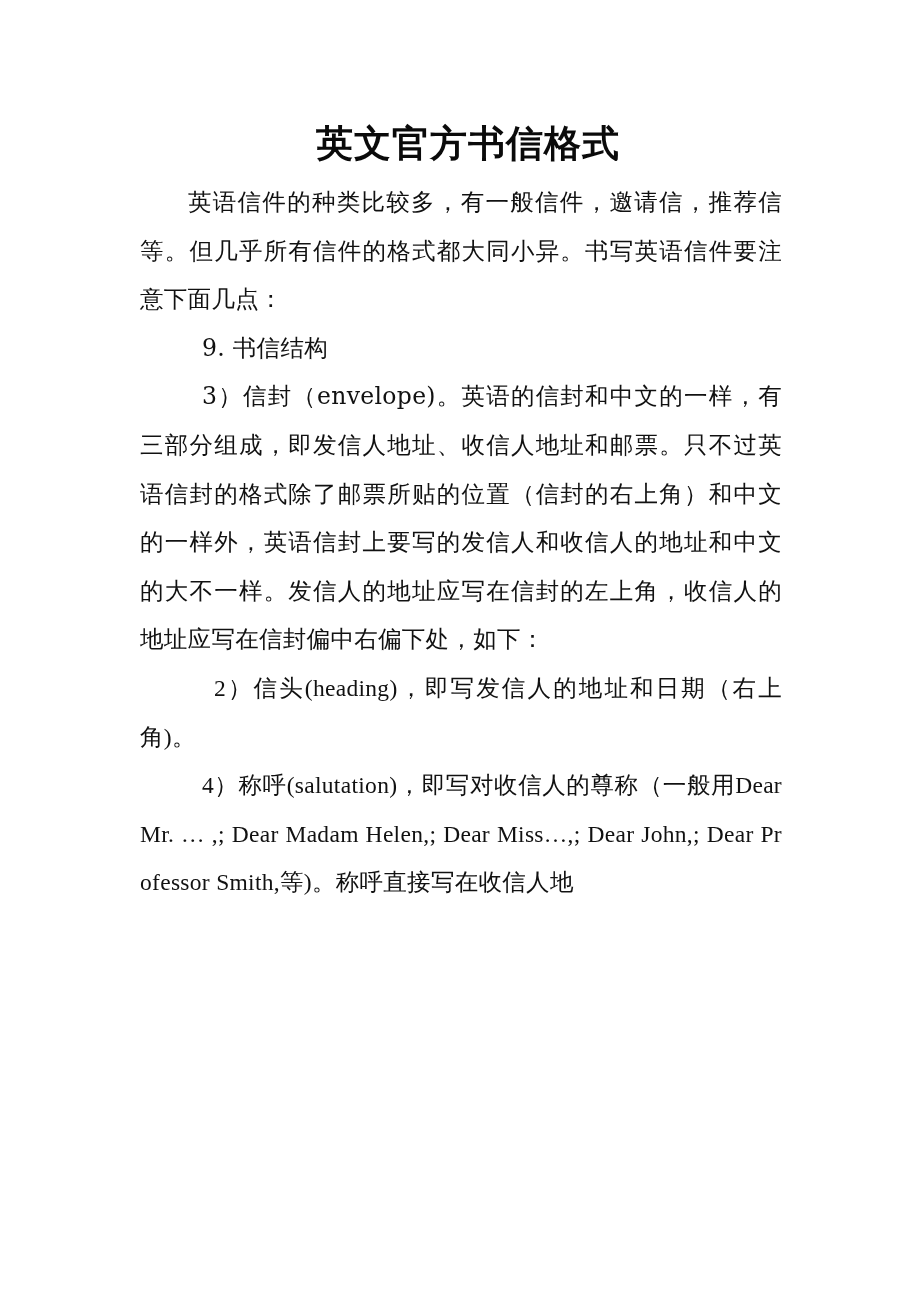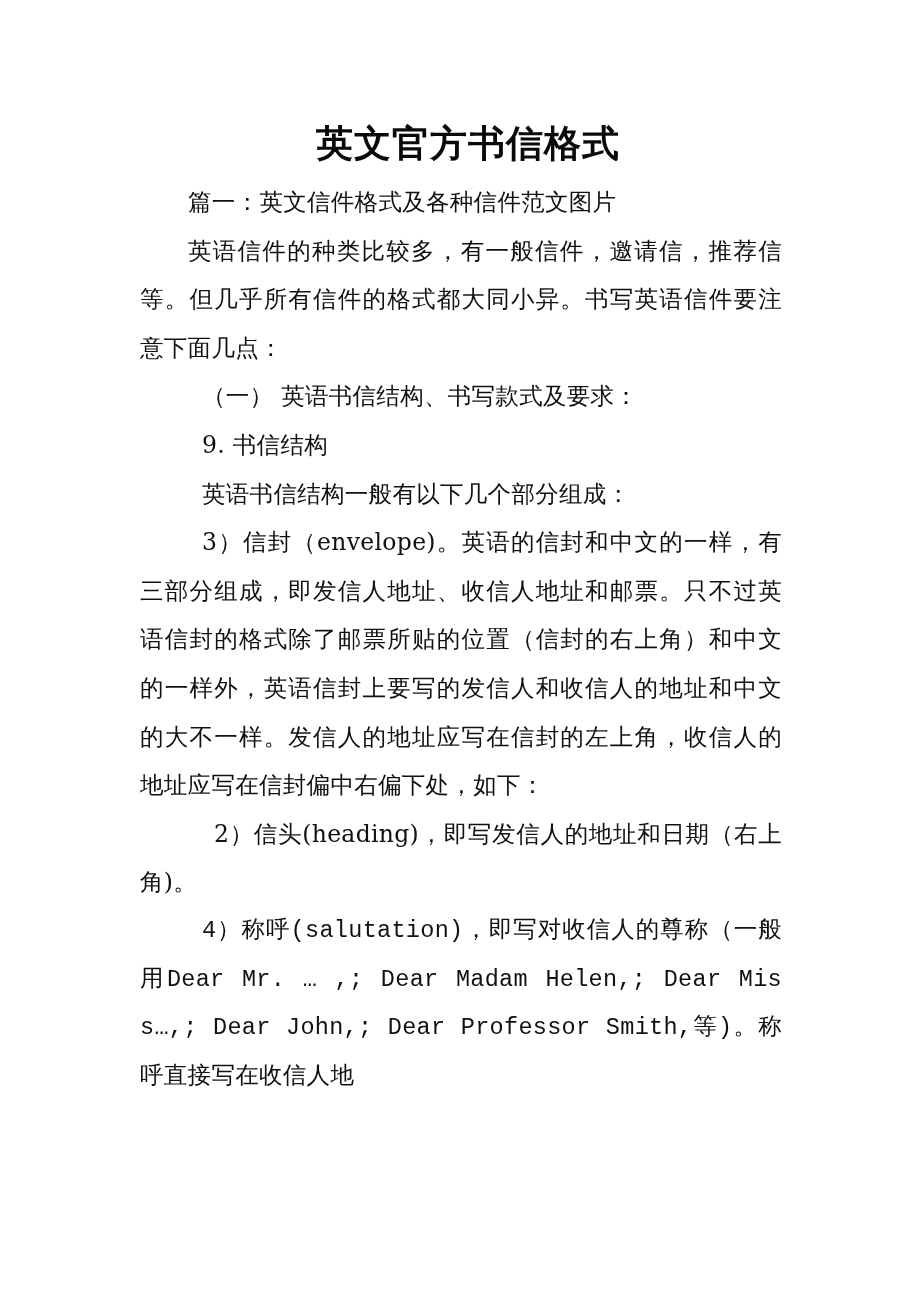--- a/index.html
+++ b/index.html
@@ -47,42 +47,39 @@
     }
     .para {
       margin: 0;
       text-align: justify;
       text-align-last: left;
       word-break: break-all;
     }
     .indent-2 { text-indent: 48px; }
     .indent-2b { text-indent: 62px; }
     .indent-3 { text-indent: 62px; }
-    .indent-3b { text-indent: 74px; }
-    .mono-mix { font-family: Liberation Mono, monospace; }
+    .indent-3b { text-indent: 74px; font-family: Liberation Serif, serif; }
+    .mono-mix { font-family: Liberation Serif, serif; }
   </style>
 </head>
 <body>
 
 <div class="page">
 
   <h1 class="doc-title">英文官方书信格式</h1>
 
   <div class="body-text">
 
-    <p class="para indent-2">篇一：英文信件格式及各种信件范文图片</p>
 
 
     <p class="para indent-2">英语信件的种类比较多，有一般信件，邀请信，推荐信等。但几乎所有信件的格式都大同小异。书写英语信件要注意下面几点：</p>
 
-    <p class="para indent-3">（一）  英语书信结构、书写款式及要求：</p>
 
     <p class="para indent-3">9. 书信结构</p>
 
-    <p class="para indent-3">英语书信结构一般有以下几个部分组成：</p>
 
     <p class="para indent-3">3）信封（envelope)。英语的信封和中文的一样，有三部分组成，即发信人地址、收信人地址和邮票。只不过英语信封的格式除了邮票所贴的位置（信封的右上角）和中文的一样外，英语信封上要写的发信人和收信人的地址和中文的大不一样。发信人的地址应写在信封的左上角，收信人的地址应写在信封偏中右偏下处，如下：</p>
 
     <p class="para indent-3b">2）信头(heading)，即写发信人的地址和日期（右上角)。</p>
 
 
     <p class="para indent-3 mono-mix">4）称呼(salutation)，即写对收信人的尊称（一般用Dear Mr. … ,; Dear Madam Helen,; Dear Miss…,; Dear John,; Dear Professor Smith,等)。称呼直接写在收信人地</p>
 
   </div>
 </div>

